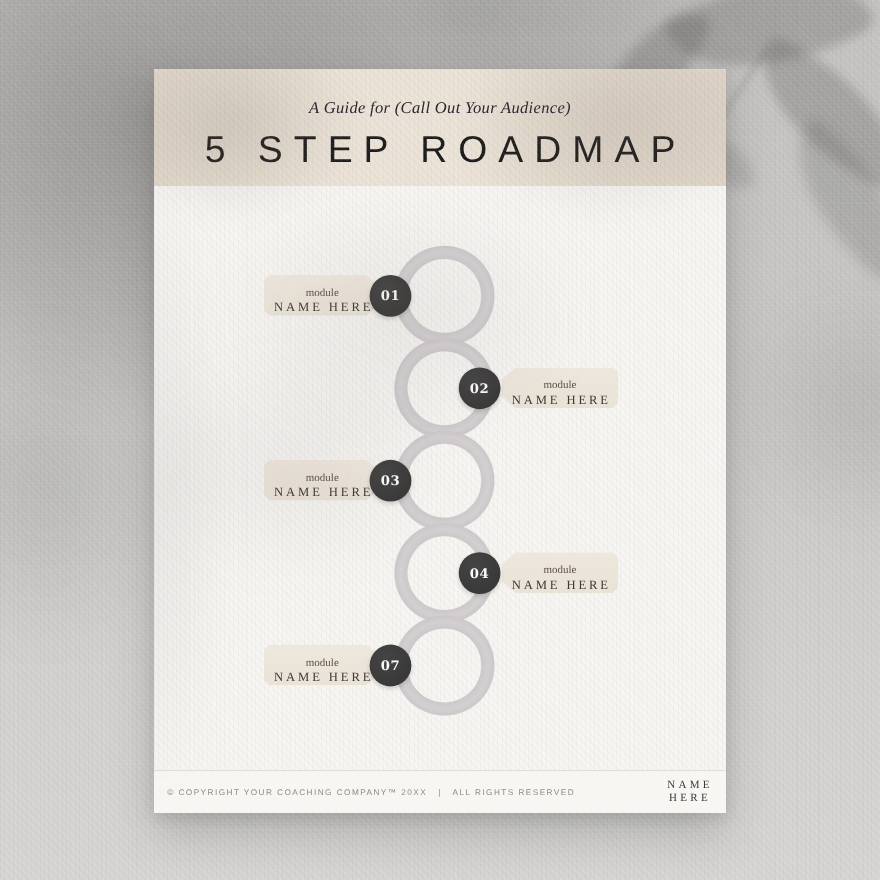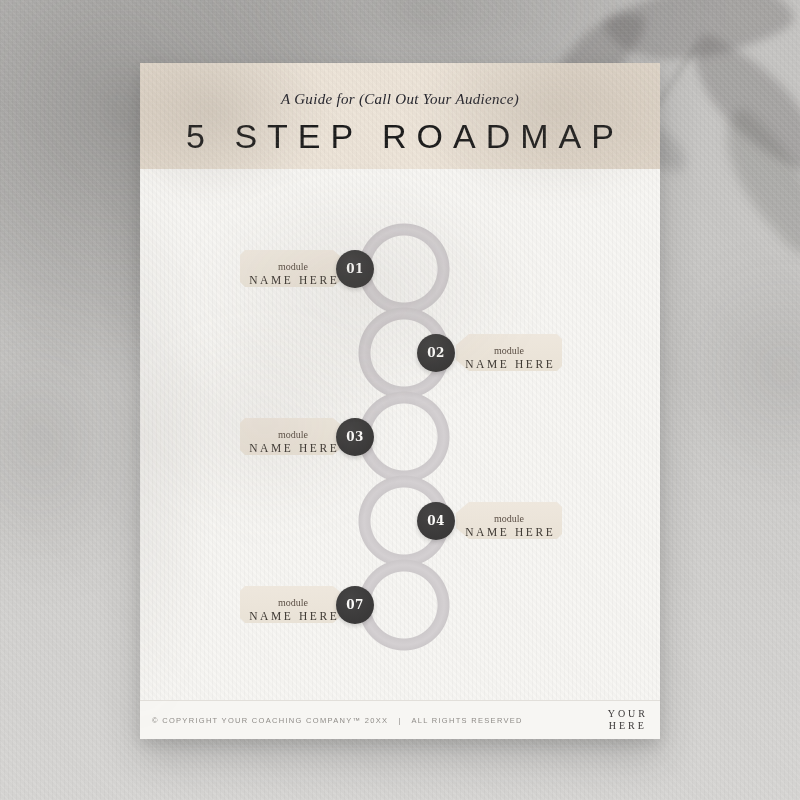--- a/index.html
+++ b/index.html
@@ -193,21 +193,21 @@
       <div class="tag">
         <div class="tag-top">module</div>
         <div class="tag-main">NAME HERE</div>
       </div>
       <div class="numcircle">07</div>
     </div>
 
     <div class="page-footer">
       <div class="copyright">© COPYRIGHT YOUR COACHING COMPANY™ 20XX   |   ALL RIGHTS RESERVED</div>
       <div class="logo">
-        <div>YOUR</div>
+        <div>NAME</div>
         <div>HERE</div>
       </div>
     </div>
 
     <div class="pg-sh pg-sh1"></div>
     <div class="pg-sh pg-sh2"></div>
     <div class="pg-sh pg-sh3"></div>
     <div class="pg-sh pg-sh4"></div>
     <div class="pg-sh pg-sh5"></div>
 

